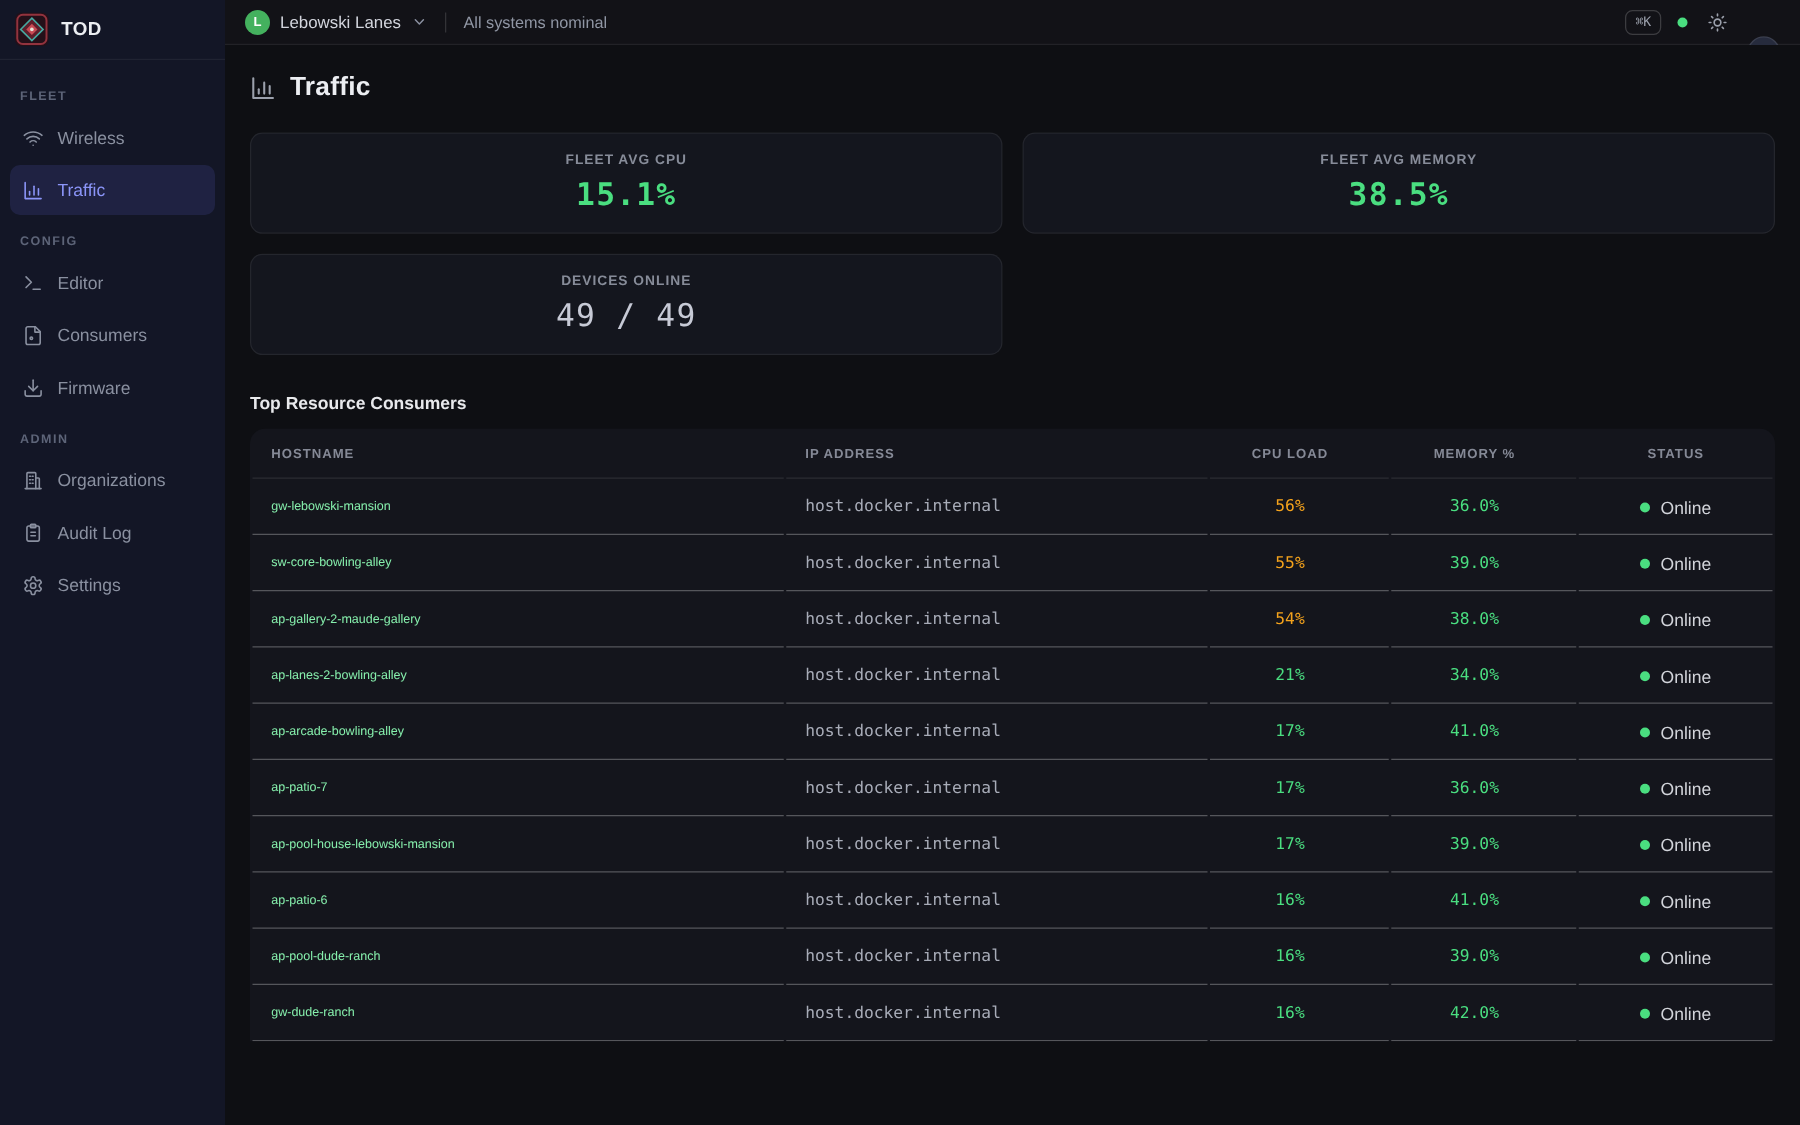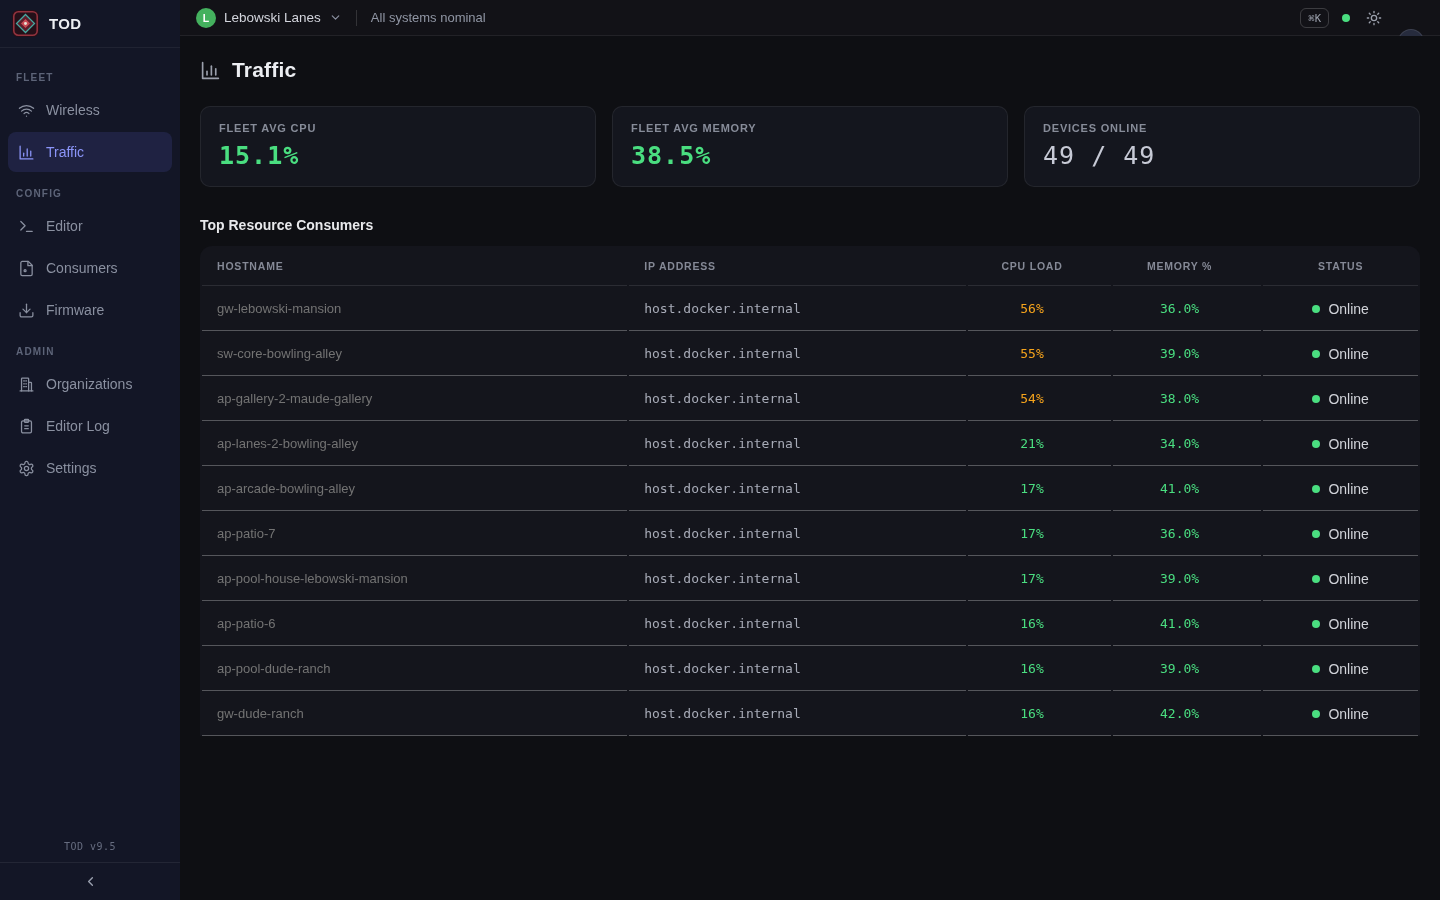--- a/index.html
+++ b/index.html
@@ -98,21 +98,21 @@
     color: #c9ccd8; font-size: 10px; font-weight: 700;
     display: flex; align-items: center; justify-content: center; cursor: pointer; margin-top: 48px;
   }
 
   
   .main { flex: 1; background: #0e0f13; padding: 22px 20px 0 20px; overflow: hidden; }
   .page-title-row { display: flex; align-items: center; gap: 11px; margin-bottom: 24px; }
   .page-title-row svg { width: 21px; height: 21px; color: #9ba0ac; }
   .page-title { color: #eceef2; font-size: 21px; font-weight: 700; letter-spacing: 0.2px; }
 
-  .stats { display: grid; grid-template-columns: 1fr 1fr 1fr; gap: 16px; }
+  .stats { display: grid; grid-template-columns: 1fr 1fr; gap: 16px; text-align: center; }
   .stat-card {
     height: 81px; background: #14161e; border: 1px solid rgba(255,255,255,0.07);
     border-radius: 10px; padding: 15px 18px;
   }
   .stat-label {
     font-size: 11px; color: #878c99; text-transform: uppercase;
     letter-spacing: 0.8px; font-weight: 600;
   }
   .stat-value {
     margin-top: 7px; font-family: "DejaVu Sans Mono", monospace;
@@ -127,21 +127,21 @@
   }
   table { width: 100%; border-collapse: separate; border-spacing: 2px 0; table-layout: fixed; }
   th {
     height: 40px; font-size: 10.5px; font-weight: 700; letter-spacing: 0.8px;
     color: #858996; text-transform: uppercase; text-align: left;
     border-bottom: 1px solid rgba(255,255,255,0.10);
   }
   td { height: 45px; border-bottom: 1px solid rgba(255,255,255,0.28); }
   tr { cursor: pointer; }
   th.col-hostname, td.col-hostname { padding-left: 15px; }
-  td.col-hostname { color: #737373; font-size: 13px; }
+  td.col-hostname { color: #86efac; font-size: 10px; }
   th.col-ip, td.col-ip { padding-left: 15px; }
   td.col-ip { font-family: "DejaVu Sans Mono", monospace; font-size: 13px; color: #a8acb8; }
   th.align-right, td.align-right { text-align: center; padding-right: 15px; }
   th.align-center, td.align-center { text-align: center; }
   td.col-cpu, td.col-mem { font-family: "DejaVu Sans Mono", monospace; font-size: 13px; }
   td.col-cpu.high { color: #f5a31c; }
   td.col-cpu.normal { color: #4ade80; }
   td.col-mem { color: #4ade80; }
   .status-cell { display: inline-flex; align-items: center; gap: 8px; color: #d2d4da; font-size: 14px; }
   .status-dot { width: 8px; height: 8px; border-radius: 50%; background: #4ade80; }
@@ -216,41 +216,31 @@
             <path d="M8 7h1M11 7h1M8 11h1M11 11h1M8 15h1M11 15h1"></path>
           </svg>
           <span>Organizations</span>
         </div>
         <div class="nav-item">
           <svg viewBox="0 0 24 24" fill="none" stroke="currentColor" stroke-width="1.8" stroke-linecap="round" stroke-linejoin="round">
             <rect x="5" y="4" width="14" height="17" rx="2"></rect>
             <rect x="9" y="2" width="6" height="4" rx="1"></rect>
             <path d="M9.5 11h5M9.5 15h5"></path>
           </svg>
-          <span>Editor Log</span>
+          <span>Audit Log</span>
         </div>
         <div class="nav-item">
           <svg viewBox="0 0 24 24" fill="none" stroke="currentColor" stroke-width="1.8" stroke-linecap="round" stroke-linejoin="round">
             <circle cx="12" cy="12" r="3"></circle>
             <path d="M12.22 2h-.44a2 2 0 0 0-2 2v.18a2 2 0 0 1-1 1.73l-.43.25a2 2 0 0 1-2 0l-.15-.08a2 2 0 0 0-2.73.73l-.22.38a2 2 0 0 0 .73 2.73l.15.1a2 2 0 0 1 1 1.72v.51a2 2 0 0 1-1 1.74l-.15.09a2 2 0 0 0-.73 2.73l.22.38a2 2 0 0 0 2.73.73l.15-.08a2 2 0 0 1 2 0l.43.25a2 2 0 0 1 1 1.73V20a2 2 0 0 0 2 2h.44a2 2 0 0 0 2-2v-.18a2 2 0 0 1 1-1.73l.43-.25a2 2 0 0 1 2 0l.15.08a2 2 0 0 0 2.73-.73l.22-.39a2 2 0 0 0-.73-2.73l-.15-.08a2 2 0 0 1-1-1.74v-.5a2 2 0 0 1 1-1.74l.15-.09a2 2 0 0 0 .73-2.73l-.22-.38a2 2 0 0 0-2.73-.73l-.15.08a2 2 0 0 1-2 0l-.43-.25a2 2 0 0 1-1-1.73V4a2 2 0 0 0-2-2z"></path>
           </svg>
           <span>Settings</span>
         </div>
       </nav>
 
-    <div class="sidebar-footer">
-      <div class="version">TOD v9.5</div>
-      <div class="collapse-row">
-        <button class="collapse-btn">
-          <svg viewBox="0 0 24 24" fill="none" stroke="currentColor" stroke-width="2.2" stroke-linecap="round" stroke-linejoin="round">
-              <path d="M15 18l-6-6 6-6"></path>
-            </svg>
-        </button>
-      </div>
-    </div>
   </aside>
 
   <div class="right-pane">
     <header class="topbar">
       <div class="topbar-left">
         <button class="org-switcher">
           <span class="org-avatar">L</span>
           <span>Lebowski Lanes</span>
           <svg viewBox="0 0 24 24" fill="none" stroke="currentColor" stroke-width="2.2" stroke-linecap="round" stroke-linejoin="round">
               <path d="M6 9l6 6 6-6"></path>

